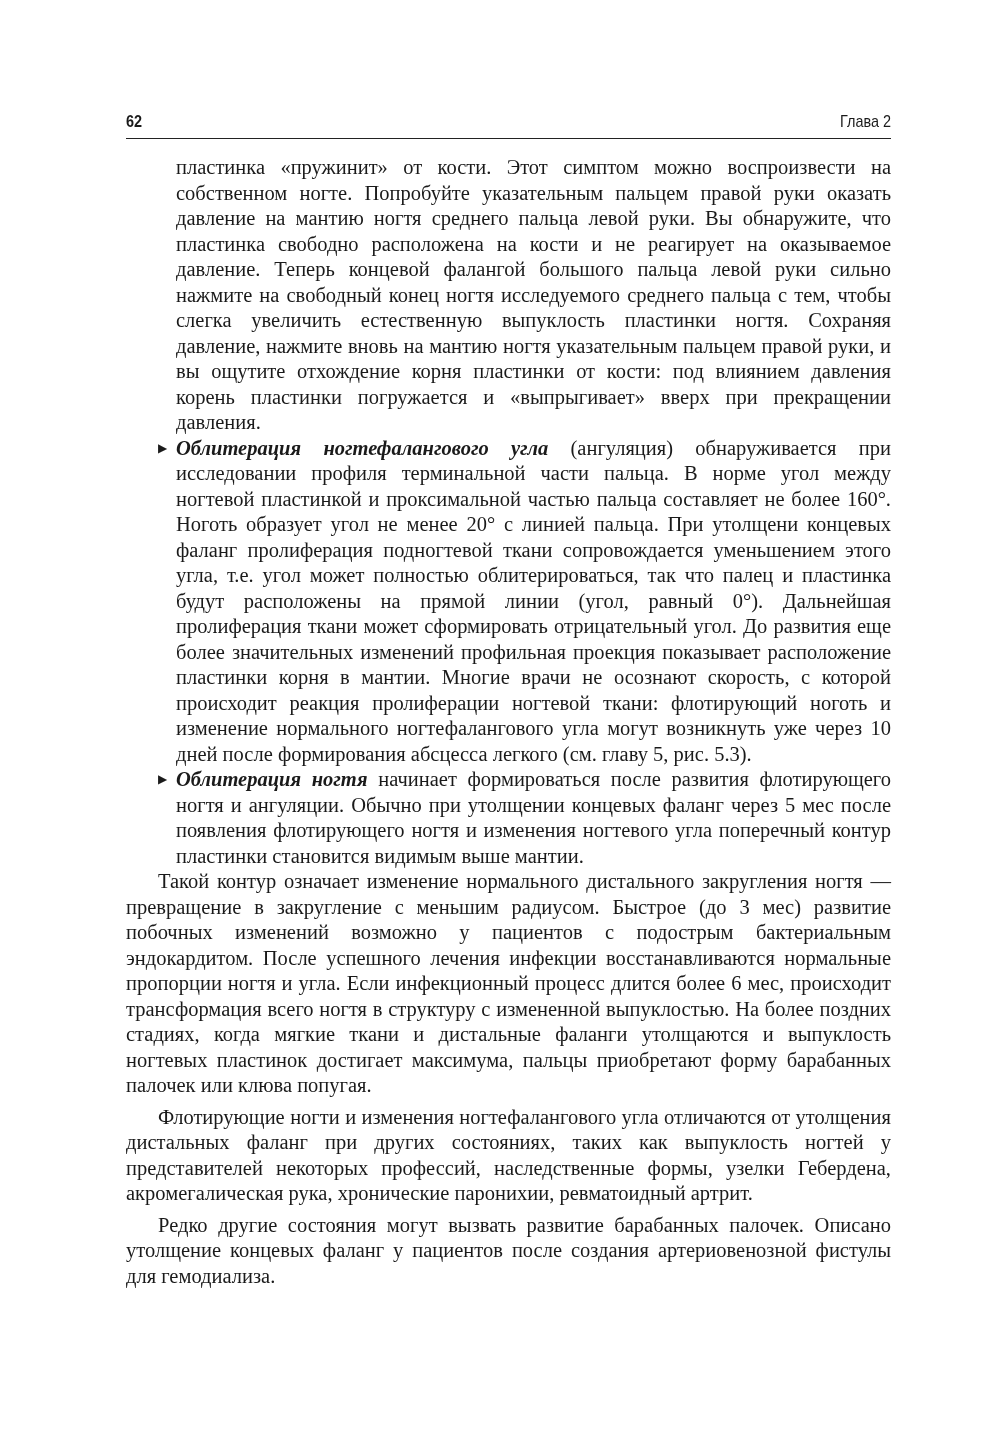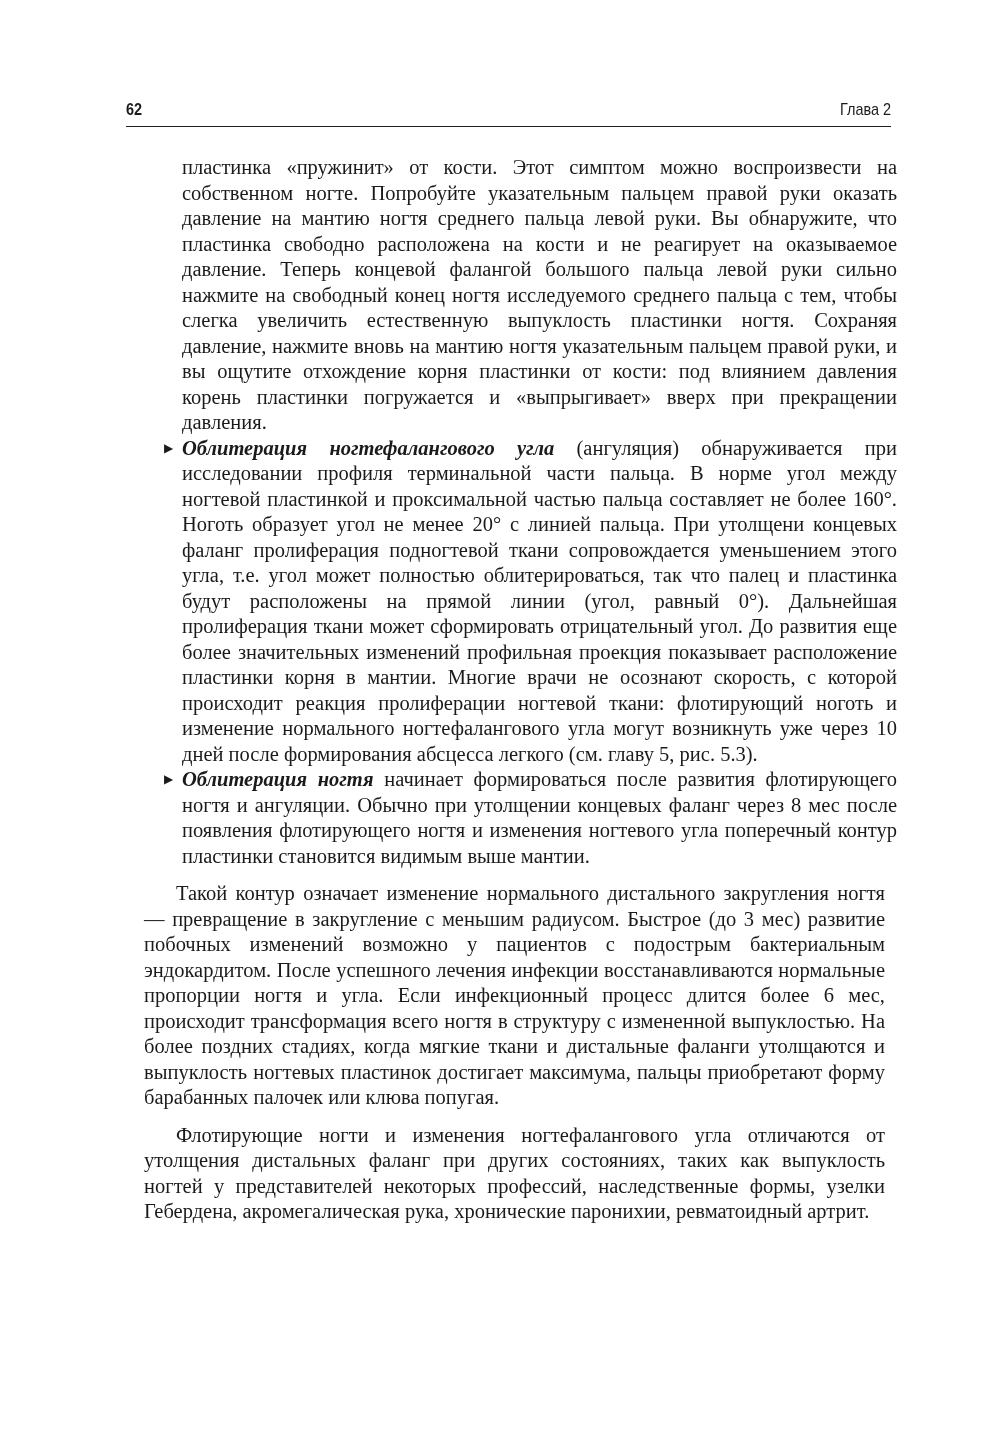--- a/index.html
+++ b/index.html
@@ -1,42 +1,43 @@
 <!DOCTYPE html>
 <html><head>
 <meta charset="utf-8">
 <style>
   html, body { margin: 0; padding: 0; background: #ffffff; }
   body { width: 1000px; height: 1454px; position: relative; overflow: hidden; color: #1a1a1a; }
-  .page-header { position: absolute; left: 126px; top: 100px; width: 765px; height: 26px; border-bottom: 1.5px solid #222; }
+  .page-header { position: absolute; left: 126px; top: 112px; width: 765px; height: 26px; border-bottom: 1.5px solid #222; }
   .page-number { position: absolute; left: 0; top: 0; font-family: "Liberation Sans", sans-serif; font-weight: bold; font-size: 17px; transform: scaleX(0.85); transform-origin: left; }
   .chapter-title { position: absolute; right: 0; top: 0; font-family: "Liberation Sans", sans-serif; font-size: 17px; transform: scaleX(0.85); transform-origin: right; }
-  .content { position: absolute; left: 132px; top: 155px; width: 765px; font-family: "Liberation Serif", serif; font-size: 20.5px; line-height: 25.5px; text-align: justify; }
+  .content { position: absolute; left: 126px; top: 155px; width: 765px; font-family: "Liberation Serif", serif; font-size: 20.5px; line-height: 25.5px; text-align: justify; }
   .block { margin: 0; }
   .indented { padding-left: 50px; }
   .bullet { position: relative; padding-left: 50px; margin: 0; }
   .bullet-marker { position: absolute; left: 32px; top: 0; font-size: 12px; line-height: 25.5px; }
-  .para { text-indent: 32px; margin: 12px; }
+  .para { text-indent: 32px; margin: 0; }
   .para + .para { margin-top: 0; }
   em { font-style: italic; font-weight: bold; }
 </style>
 </head>
 <body>
 
 <div class="page-header">
   <span class="page-number">62</span>
   <span class="chapter-title">Глава 2</span>
 </div>
 
 <div class="content">
   <p class="block indented">пластинка «пружинит» от кости. Этот симптом можно воспроизвести на собственном ногте. Попробуйте указательным пальцем правой руки оказать давление на мантию ногтя среднего пальца левой руки. Вы обнаружите, что пластинка свободно расположена на кости и не реагирует на оказываемое давление. Теперь концевой фалангой большого пальца левой руки сильно нажмите на свободный конец ногтя исследуемого среднего пальца с тем, чтобы слегка увеличить естественную выпуклость пластинки ногтя. Сохраняя давление, нажмите вновь на мантию ногтя указательным пальцем правой руки, и вы ощутите отхождение корня пластинки от кости: под влиянием давления корень пластинки погружается и «выпрыгивает» вверх при прекращении давления.</p>
 
   <p class="bullet">
     <span class="bullet-marker">▶</span><em>Облитерация ногтефалангового угла</em><span> (ангуляция) обнаруживается при исследовании профиля терминальной части пальца. В норме угол между ногтевой пластинкой и проксимальной частью пальца составляет не более 160°. Ноготь образует угол не менее 20° с линией пальца. При утолщени концевых фаланг пролиферация подногтевой ткани сопровождается уменьшением этого угла, т.е. угол может полностью облитерироваться, так что палец и пластинка будут расположены на прямой линии (угол, равный 0°). Дальнейшая пролиферация ткани может сформировать отрицательный угол. До развития еще более значительных изменений профильная проекция показывает расположение пластинки корня в мантии. Многие врачи не осознают скорость, с которой происходит реакция пролиферации ногтевой ткани: флотирующий ноготь и изменение нормального ногтефалангового угла могут возникнуть уже через 10 дней после формирования абсцесса легкого (см. главу 5, рис. 5.3).</span>
   </p>
 
   <p class="bullet">
-    <span class="bullet-marker">▶</span><em>Облитерация ногтя</em><span> начинает формироваться после развития флотирующего ногтя и ангуляции. Обычно при утолщении концевых фаланг через 8 мес после появления флотирующего ногтя и изменения ногтевого угла поперечный контур пластинки становится видимым выше мантии.</span>
+    <span class="bullet-marker">▶</span><em>Облитерация ногтя</em><span> начинает формироваться после развития флотирующего ногтя и ангуляции. Обычно при утолщении концевых фаланг через 5 мес после появления флотирующего ногтя и изменения ногтевого угла поперечный контур пластинки становится видимым выше мантии.</span>
   </p>
 
   <p class="para">Такой контур означает изменение нормального дистального закругления ногтя — превращение в закругление с меньшим радиусом. Быстрое (до 3 мес) развитие побочных изменений возможно у пациентов с подострым бактериальным эндокардитом. После успешного лечения инфекции восстанавливаются нормальные пропорции ногтя и угла. Если инфекционный процесс длится более 6 мес, происходит трансформация всего ногтя в структуру с измененной выпуклостью. На более поздних стадиях, когда мягкие ткани и дистальные фаланги утолщаются и выпуклость ногтевых пластинок достигает максимума, пальцы приобретают форму барабанных палочек или клюва попугая.</p>
   <p class="para" style="margin-top:6px">Флотирующие ногти и изменения ногтефалангового угла отличаются от утолщения дистальных фаланг при других состояниях, таких как выпуклость ногтей у представителей некоторых профессий, наследственные формы, узелки Гебердена, акромегалическая рука, хронические паронихии, ревматоидный артрит.</p>
+  <p class="para" style="margin-top:6px">Редко другие состояния могут вызвать развитие барабанных палочек. Описано утолщение концевых фаланг у пациентов после создания артериовенозной фистулы для гемодиализа.</p>
 </div>
 
 </body></html>

